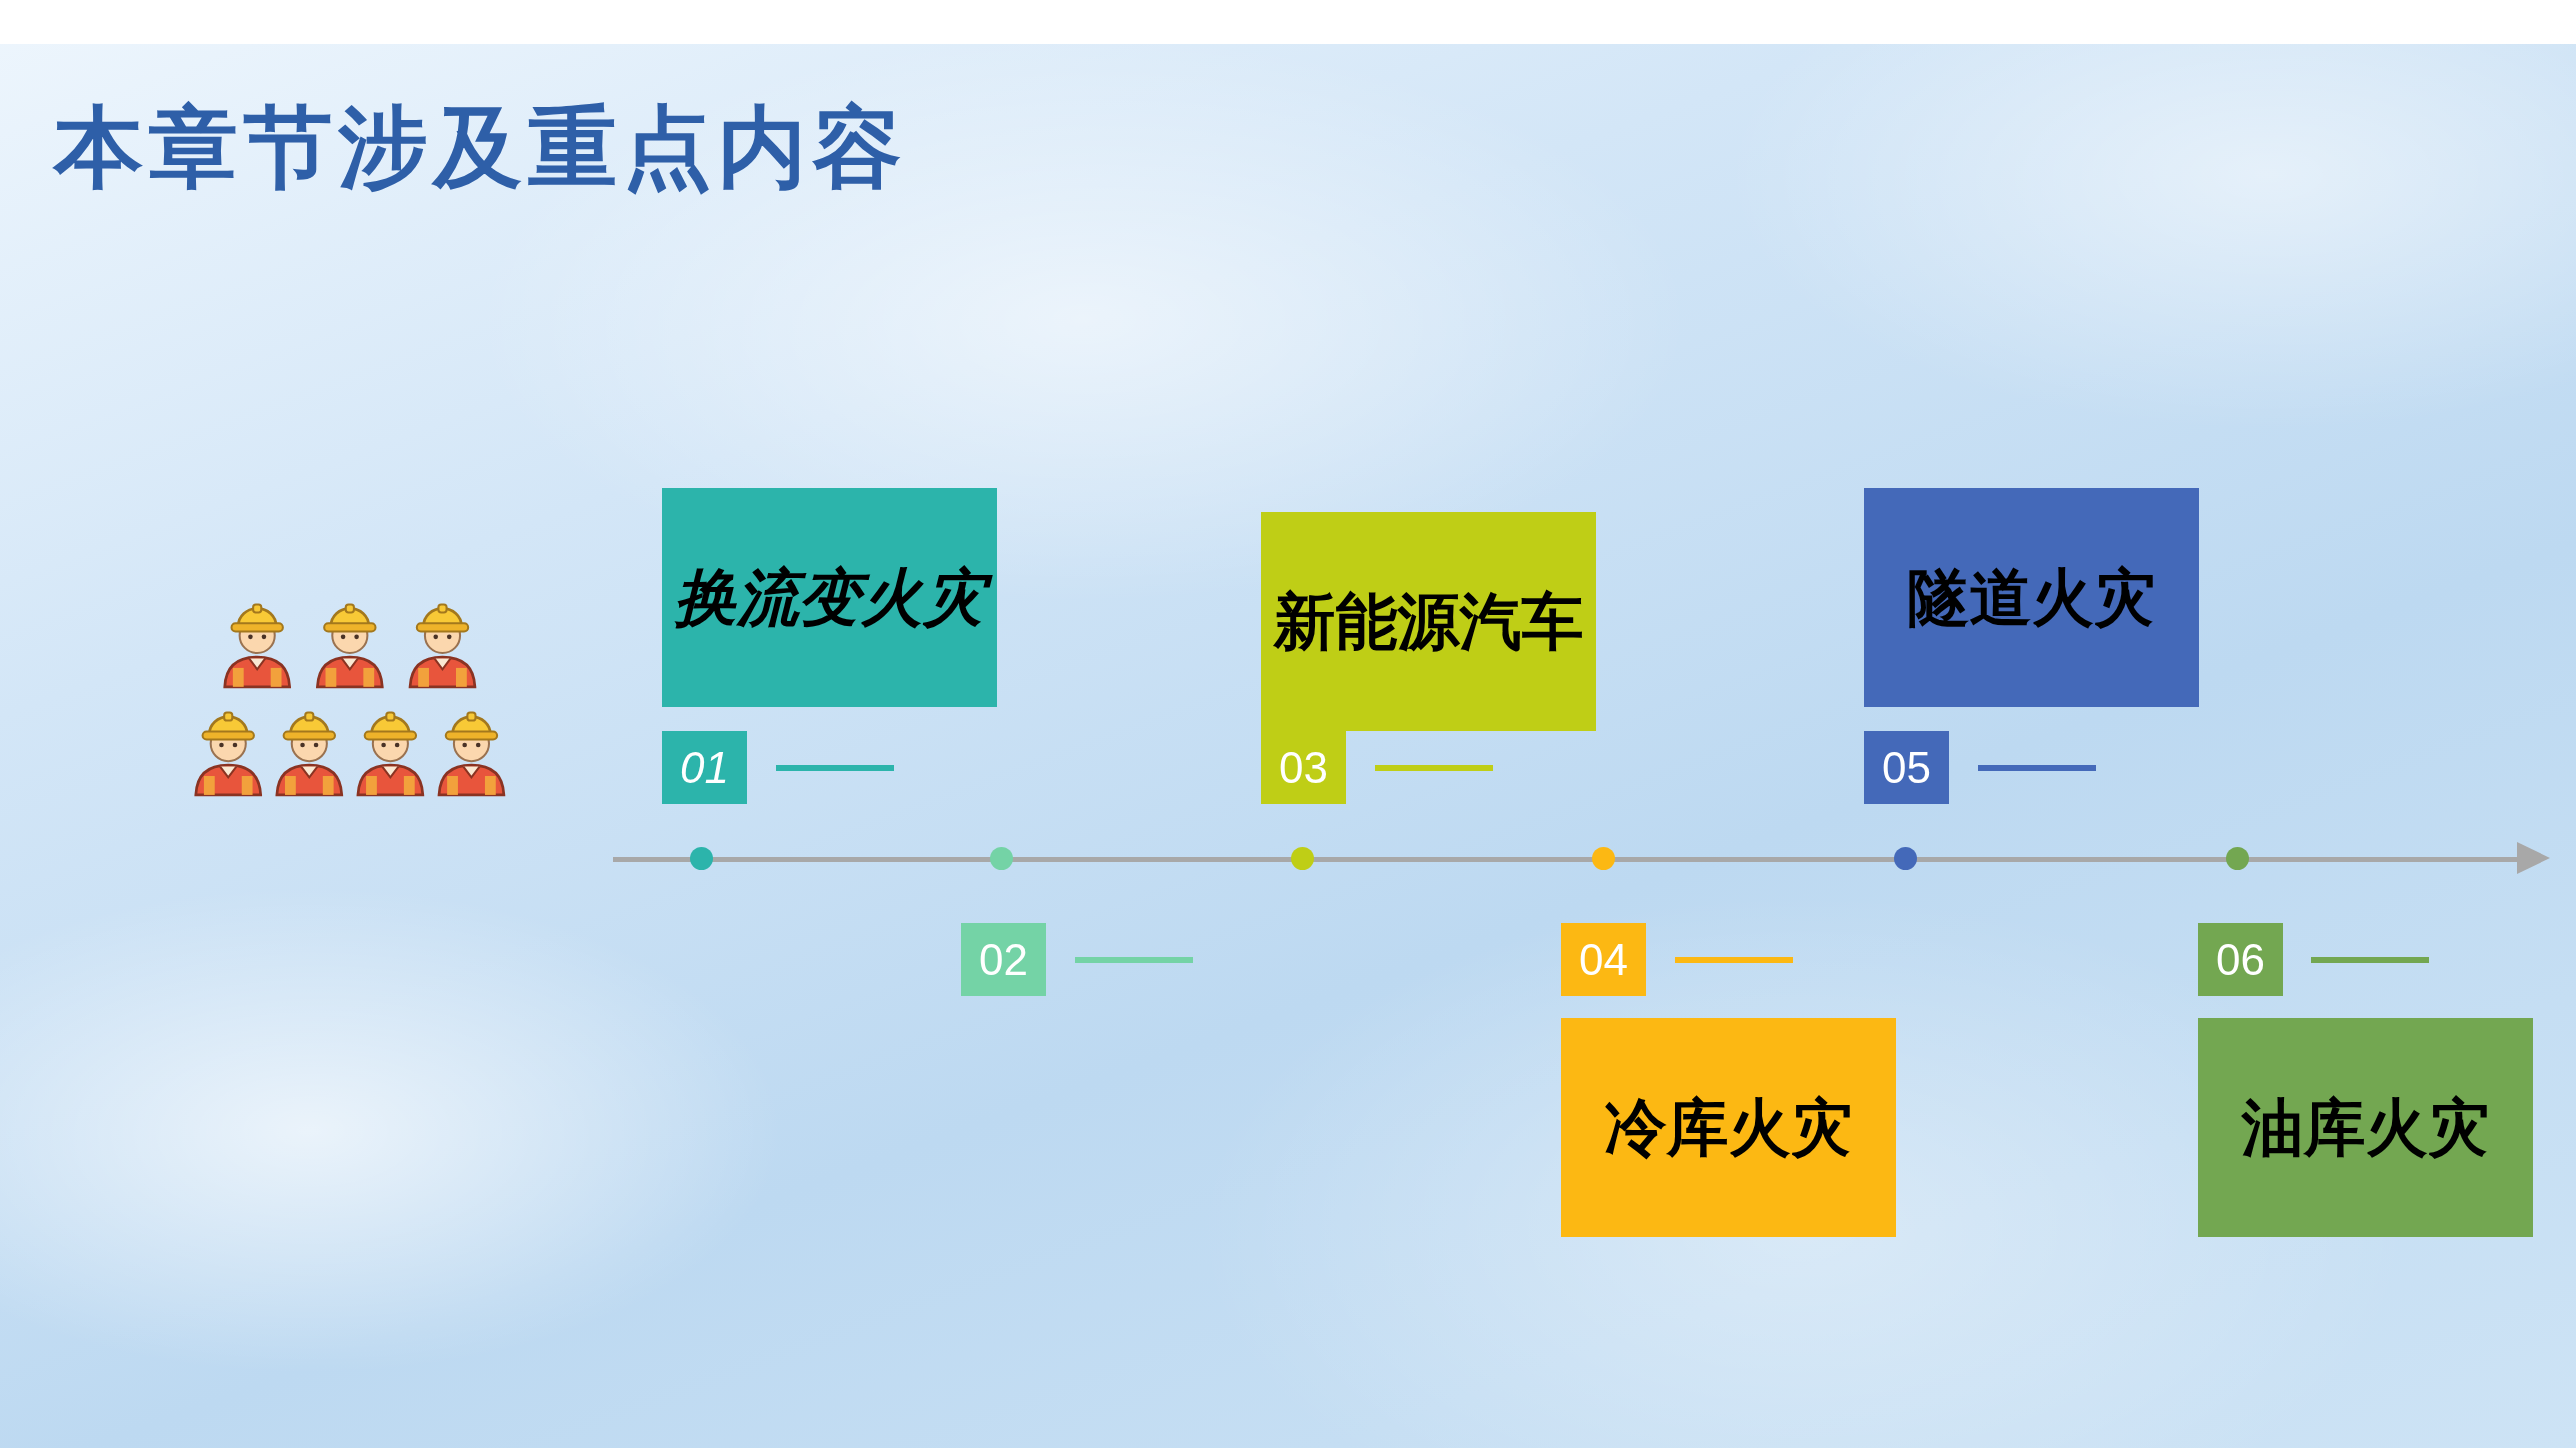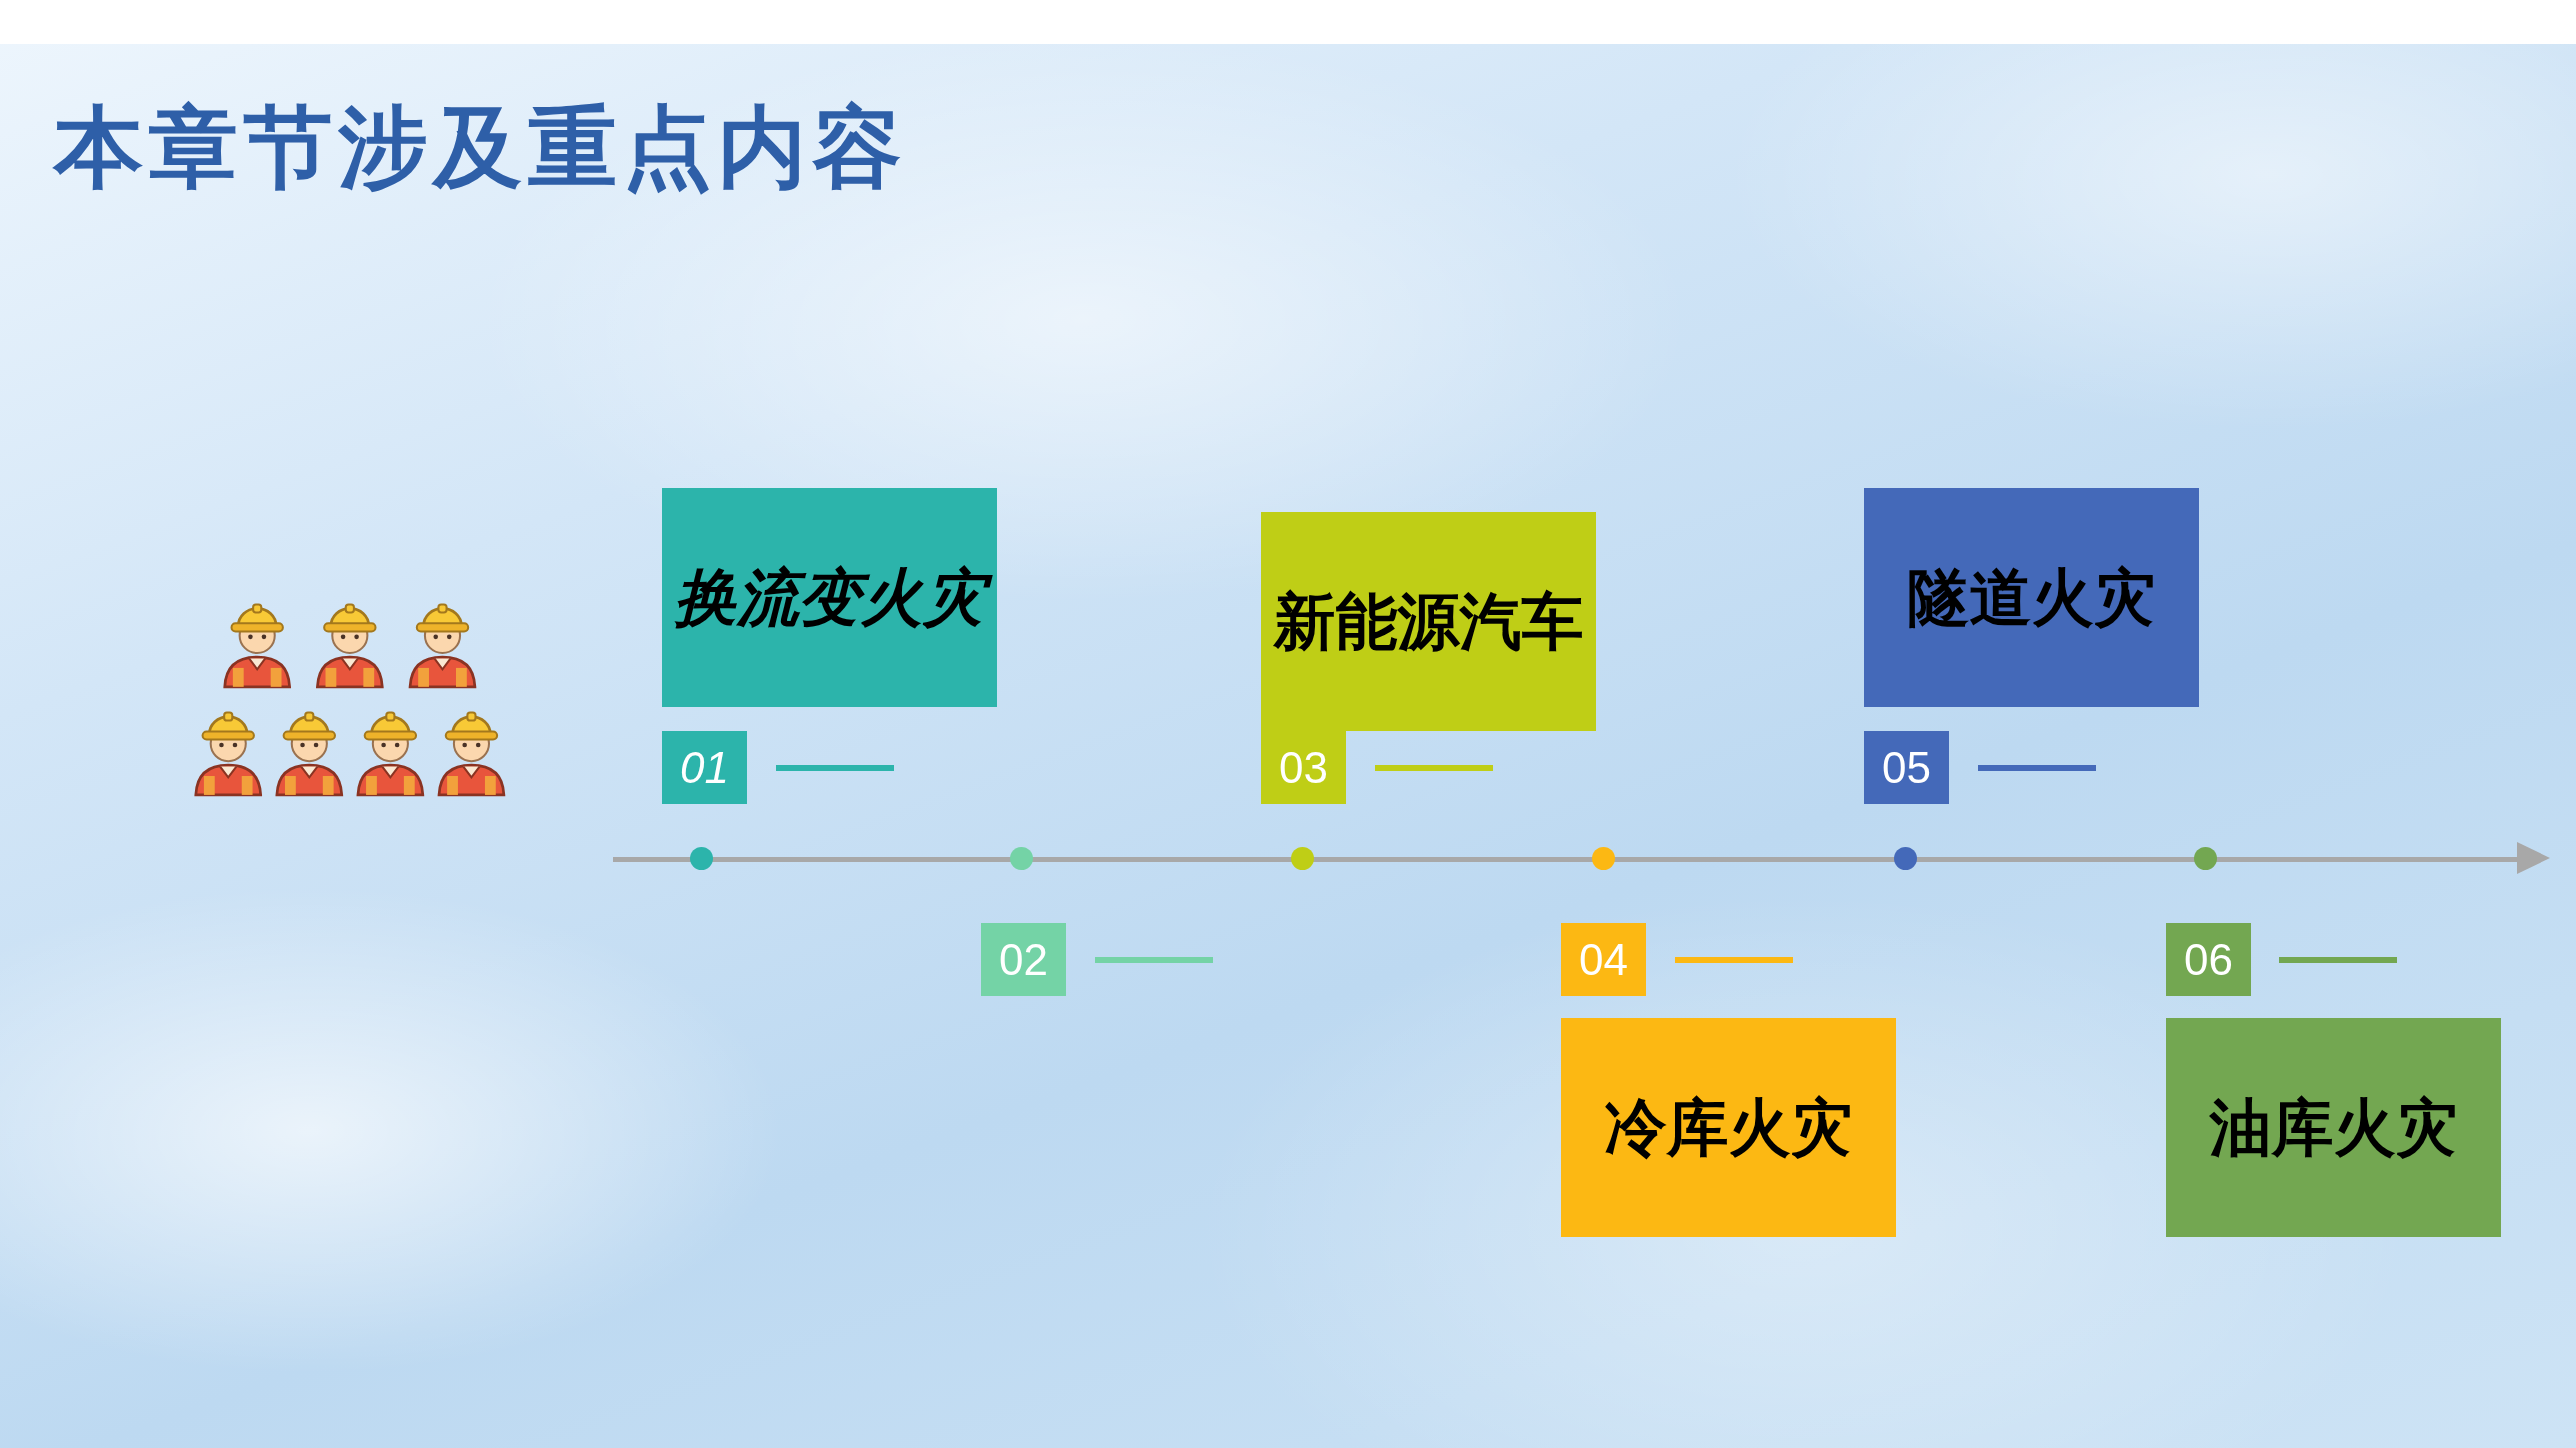--- a/index.html
+++ b/index.html
@@ -106,25 +106,25 @@
   }
   .l1 { left: 776px;  top: 765px; }
   .l3 { left: 1375px; top: 765px; }
   .l5 { left: 1978px; top: 765px; }
   .l2 { left: 1075px; top: 957px; }
   .l4 { left: 1675px; top: 957px; }
   .l6 { left: 2279px; top: 957px; }
 
   
   .c1 { background: #2cb4ab; font-style: italic; }
-  .c2 { background: #74d3a6; margin-left: 20px; }
+  .c2 { background: #74d3a6; }
   .c3 { background: #bfce16; }
   .c4 { background: #fcb813; }
   .c5 { background: #4469b9; }
-  .c6 { background: #73a751; }
+  .c6 { background: #73a751; margin-left: 32px; }
 
   
   .workers {
     position: absolute;
     left: 185px; top: 581px;
     width: 332px; height: 241px;
   }
 </style>
 </head>
 <body>

